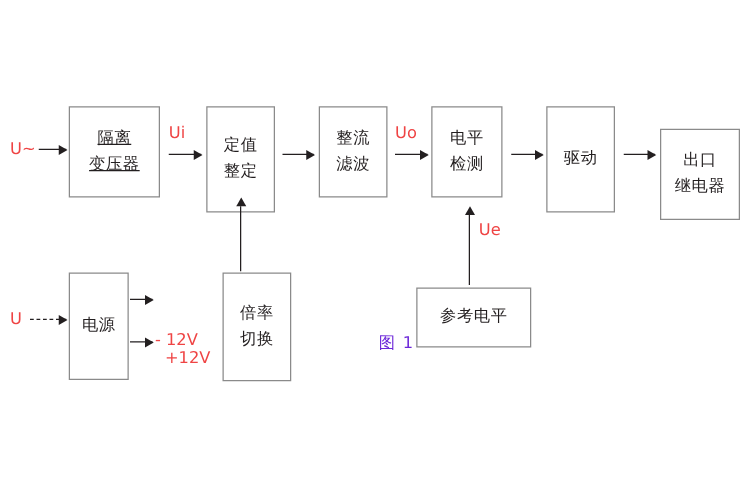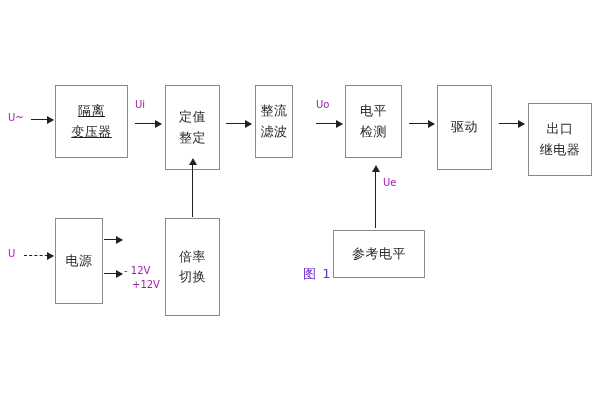--- a/index.html
+++ b/index.html
@@ -25,22 +25,22 @@
     align-items: center;
     justify-content: center;
     color: #231f20;
     font-size: 13px;
     line-height: 1.55;
     letter-spacing: 0.5px;
   }
   .box .ln { display: block; white-space: nowrap; }
   .label {
     position: absolute;
-    color: #a21caf;
-    font-size: 10px;
+    color: #ef4444;
+    font-size: 13px;
     white-space: nowrap;
     line-height: 1;
   }
   
   .harrow {
     position: absolute;
     height: 0;
     border-top: 1.3px solid #231f20;
   }
   .harrow::after {
@@ -97,21 +97,21 @@
   <span class="label" style="left:135px; top:100px;">Ui</span>
   <span class="harrow" style="left:135px; top:123px; width:26px;"></span>
 
   <div class="box" style="left:165px; top:85px; width:55px; height:85px;">
     <span class="ln">定值</span>
     <span class="ln">整定</span>
   </div>
 
   <span class="harrow" style="left:226px; top:123px; width:25px;"></span>
 
-  <div class="box" style="left:255px; top:85px; width:38px; height:73px;">
+  <div class="box" style="left:255px; top:85px; width:55px; height:73px;">
     <span class="ln">整流</span>
     <span class="ln">滤波</span>
   </div>
 
   <span class="label" style="left:316px; top:100px;">Uo</span>
   <span class="harrow" style="left:316px; top:123px; width:26px;"></span>
 
   <div class="box" style="left:345px; top:85px; width:57px; height:73px;text-align:center;">
     <span class="ln">电平</span>
     <span class="ln">检测</span>
@@ -136,21 +136,21 @@
   <div class="box" style="left:55px; top:218px; width:48px; height:86px;">
     <span class="ln">电源</span>
   </div>
 
   <span class="harrow" style="left:104px; top:239px; width:18px;"></span>
   <span class="label" style="left:132px; top:232px;margin-top:48px;">+12V</span>
 
   <span class="harrow" style="left:104px; top:273px; width:18px;"></span>
   <span class="label" style="left:124px; top:266px;">- 12V</span>
 
-  <div class="box" style="left:165px; top:218px; width:55px; height:98px;text-align:center;">
+  <div class="box" style="left:178px; top:218px; width:55px; height:87px;text-align:center;">
     <span class="ln">倍率</span>
     <span class="ln">切换</span>
   </div>
 
   <span class="varrow" style="left:192px; top:165px; height:52px;"></span>
 
   <div class="box" style="left:333px; top:230px; width:92px; height:48px;text-align:right;">
     <span class="ln">参考电平</span>
   </div>
 

